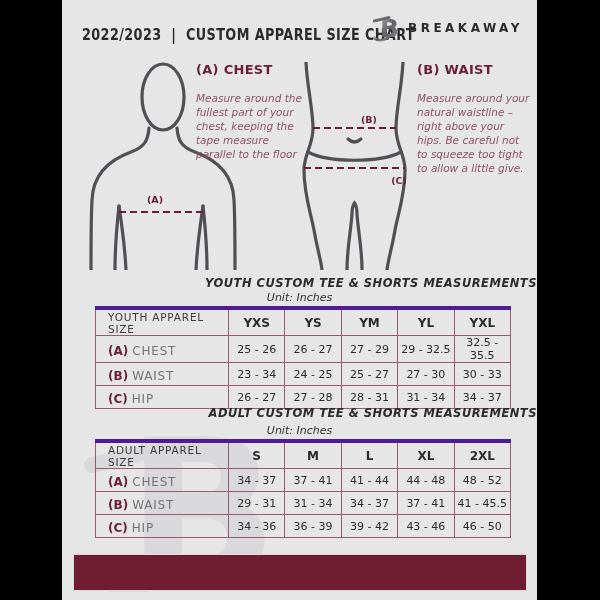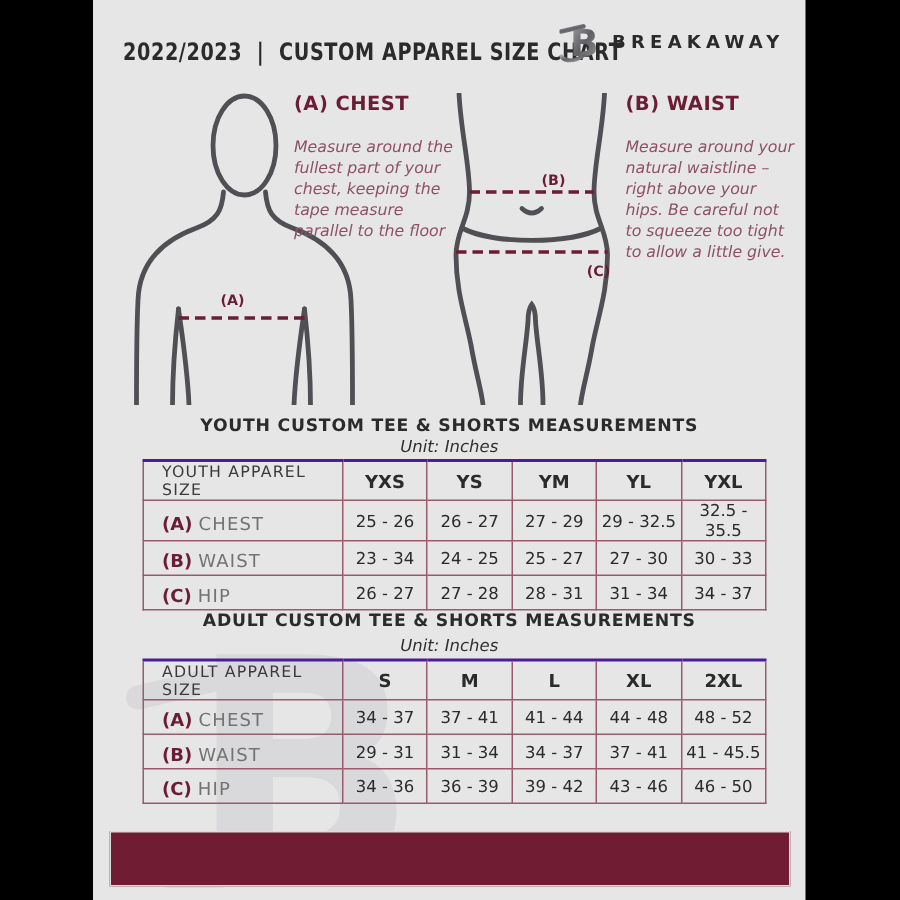--- a/index.html
+++ b/index.html
@@ -27,31 +27,31 @@
   }
   
   .fig{position:absolute;}
   .fig path,.fig ellipse{fill:none;stroke:#4f4f54;stroke-width:3.2;stroke-linecap:round;}
   .fig .dash{stroke:#6b1d35;stroke-width:2.2;stroke-dasharray:7 4;stroke-linecap:butt;}
   .fig .marker{font-size:9.5px;font-weight:bold;fill:#6b1d35;font-family:"DejaVu Sans",sans-serif;}
   .guide-block{position:absolute;}
   .guide-h{font-size:13px;font-weight:bold;color:#6b1d35;letter-spacing:.3px;}
   .guide-p{margin-top:14px;font-size:10.5px;line-height:14px;font-style:italic;color:#8d5164;font-weight:500;}
   
-  .tbl-title{position:absolute;left:0;width:475px;text-align:center;
-    font-size:11.5px;font-weight:bold;color:#2b2b2b;letter-spacing:.5px;}
+  .tbl-title{position:absolute;left:0;width:475px;text-align:right;
+    font-size:11.5px;font-weight:bold;color:#2b2b2b;letter-spacing:.5px;font-style:italic;}
   .tbl-unit{position:absolute;left:0;width:475px;text-align:center;
     font-size:11px;font-style:italic;color:#2f2f2f;font-weight:500;}
   table.size-table{
     position:absolute;left:33px;width:415px;border-collapse:collapse;table-layout:fixed;
   }
   .size-table th,.size-table td{
     border:1px solid #9a5a6c;padding:0;vertical-align:middle;background:transparent;
   }
-  .size-table thead th{border-top:2px solid #4c1d95;height:25px;}
+  .size-table thead th{border-top:4px solid #4c1d95;height:25px;}
   .size-table td{height:22px;}
   .size-table .col-lbl{text-align:left;padding-left:12px;}
   .hdr-lbl{font-size:10.5px;font-weight:normal;color:#3a3a3a;letter-spacing:.8px;}
   .hdr-size{font-size:12px;font-weight:bold;color:#2b2b2b;text-align:center;margin-top:24px;}
   .row-marker{font-weight:bold;color:#6b1d35;font-size:12px;}
   .row-label{color:#737373;font-size:12px;letter-spacing:.8px;margin-left:4px;text-align:right;}
   .cell-val{font-size:11px;color:#2b2b2b;text-align:center;}
   
   .footer-bar{
     position:absolute;left:11px;top:554px;width:454px;height:37px;

